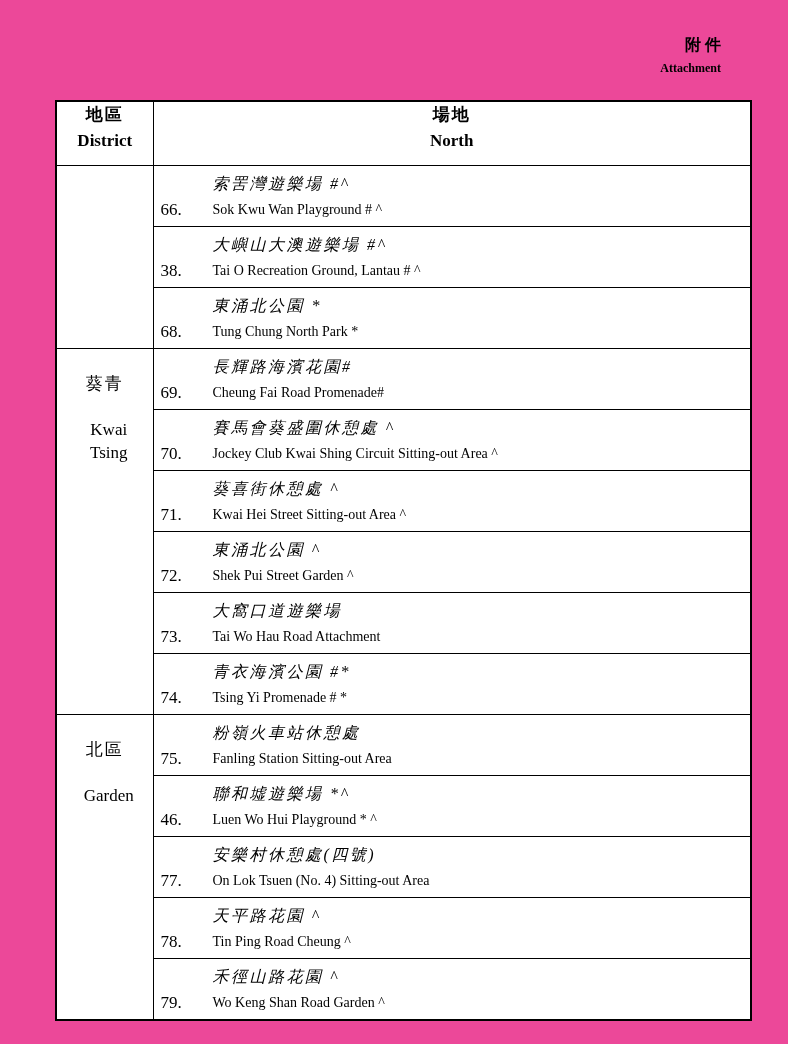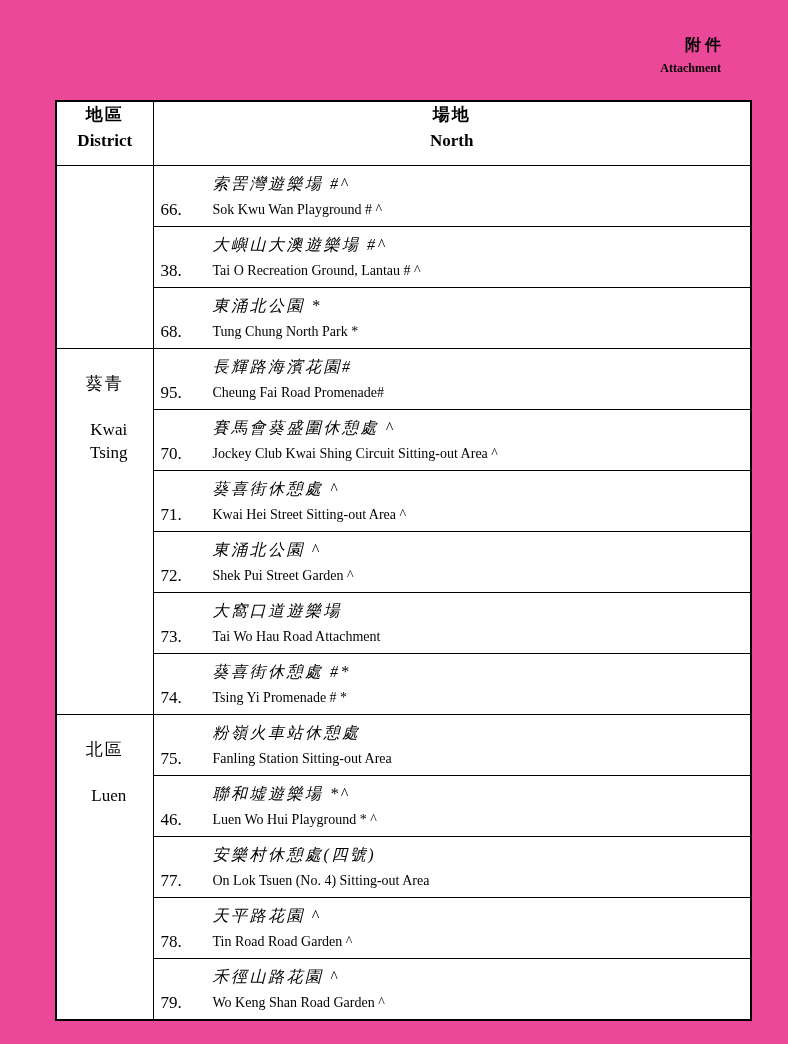--- a/index.html
+++ b/index.html
@@ -177,21 +177,21 @@
       </tr>
 
       <tr>
         <td class="district-cell" rowspan="6">
           <span class="zh">葵青</span>
           <span class="en">Kwai
 Tsing</span>
         </td>
         <td class="venue-cell">
           <div class="venue-row-inner">
-            <span class="venue-num">95.</span>
+            <span class="venue-num">69.</span>
             <span class="venue-text">
               <span class="venue-zh">長輝路海濱花園#</span>
               <span class="venue-en">Cheung Fai Road Promenade#</span>
             </span>
           </div>
         </td>
       </tr>
       <tr>
         <td class="venue-cell">
           <div class="venue-row-inner">
@@ -234,31 +234,31 @@
               <span class="venue-en">Tai Wo Hau Road Attachment</span>
             </span>
           </div>
         </td>
       </tr>
       <tr>
         <td class="venue-cell">
           <div class="venue-row-inner">
             <span class="venue-num">74.</span>
             <span class="venue-text">
-              <span class="venue-zh">葵喜街休憩處  #*</span>
+              <span class="venue-zh">青衣海濱公園  #*</span>
               <span class="venue-en">Tsing Yi Promenade # *</span>
             </span>
           </div>
         </td>
       </tr>
 
       <tr>
         <td class="district-cell" rowspan="5">
           <span class="zh">北區</span>
-          <span class="en">Luen</span>
+          <span class="en">Garden</span>
         </td>
         <td class="venue-cell">
           <div class="venue-row-inner">
             <span class="venue-num">75.</span>
             <span class="venue-text">
               <span class="venue-zh">粉嶺火車站休憩處</span>
               <span class="venue-en">Fanling Station Sitting-out Area</span>
             </span>
           </div>
         </td>
@@ -284,21 +284,21 @@
             </span>
           </div>
         </td>
       </tr>
       <tr>
         <td class="venue-cell">
           <div class="venue-row-inner">
             <span class="venue-num">78.</span>
             <span class="venue-text">
               <span class="venue-zh">天平路花園  ^</span>
-              <span class="venue-en">Tin Road Road Garden ^</span>
+              <span class="venue-en">Tin Ping Road Cheung ^</span>
             </span>
           </div>
         </td>
       </tr>
       <tr>
         <td class="venue-cell">
           <div class="venue-row-inner">
             <span class="venue-num">79.</span>
             <span class="venue-text">
               <span class="venue-zh">禾徑山路花園  ^</span>

